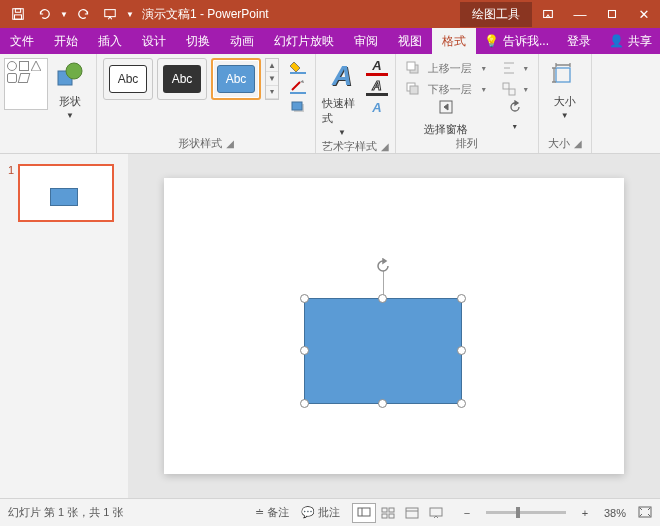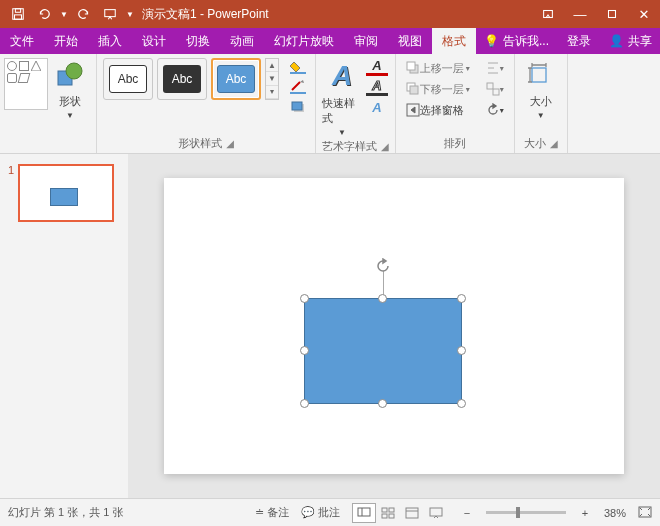--- a/index.html
+++ b/index.html
@@ -41,23 +41,23 @@
 .gal-more { width: 14px; height: 42px; border: 1px solid #c8c8c8; display: flex; flex-direction: column; }
 .gal-more div { flex: 1; display: flex; align-items: center; justify-content: center; font-size: 8px; color: #666; border-bottom: 1px solid #ddd; }
 .side-col { display: flex; flex-direction: column; gap: 2px; margin-left: 4px; }
 .side-btn { width: 22px; height: 18px; display: flex; align-items: center; justify-content: center; }
 
 .wa-big { width: 36px; height: 36px; display: flex; align-items: center; justify-content: center; }
 .wa-side { display: flex; flex-direction: column; gap: 2px; }
 .wa-side div { width: 22px; height: 18px; display:flex; align-items:center; justify-content:center; font-size: 13px; font-weight: bold; font-style: italic; }
 
 .arr-col { display:flex; flex-direction:column; gap:1px; font-size:11px; color:#777; }
-.arr-row { display:flex; align-items:center; gap:0; height:20px; padding: 0 4px; white-space:nowrap; }
+.arr-row { display:flex; align-items:center; gap:8px; height:20px; padding: 0 4px; white-space:nowrap; }
 .arr-row svg { width:14px; height:14px; flex-shrink:0; }
-.arr-row.en { color:#444; }
+.arr-row.en { color:#444;flex-direction:column; }
 
 
 .work { display:flex; height: 344px; background:#e6e6e6; }
 .thumbs { width:128px; background:#f3f3f3; padding:10px 8px; }
 .thumb-wrap { display:flex; gap:4px; }
 .thumb-num { font-size:11px; color:#b7472a; }
 .thumb { width:96px; height:58px; background:#fff; border:2px solid #e8603c; position:relative; }
 .thumb-shape { position:absolute; left:30px; top:22px; width:28px; height:18px; background:#5b9bd5; border:1px solid #41719c; }
 
 .canvas-wrap { flex:1; display:flex; align-items:center; justify-content:center; padding:18px; }
@@ -107,20 +107,21 @@
       </div>
     <div class="qa-btn">
         <svg viewBox="0 0 16 16" fill="none" stroke="#fff" stroke-width="1.2">
           <rect x="2" y="3" width="12" height="8"></rect>
           <path d="M6 14 L8 11 L10 14"></path>
         </svg>
       </div>
     <div class="qa-btn" style="width:12px;font-size:8px">▼</div>
   </div>
   <div class="title-txt">演示文稿1 - PowerPoint</div>
+  <div class="title-tool">绘图工具</div>
   <div class="winctrl">
     <div class="qa-btn">
         <svg viewBox="0 0 16 16" fill="none" stroke="#fff" stroke-width="1.2">
           <rect x="3" y="4" width="10" height="8"></rect>
           <path d="M6 12 L8 9 L10 12"></path>
         </svg>
       </div>
     <div class="qa-btn">—</div>
     <div class="qa-btn">
         <svg viewBox="0 0 16 16" fill="none" stroke="#fff" stroke-width="1.2">

